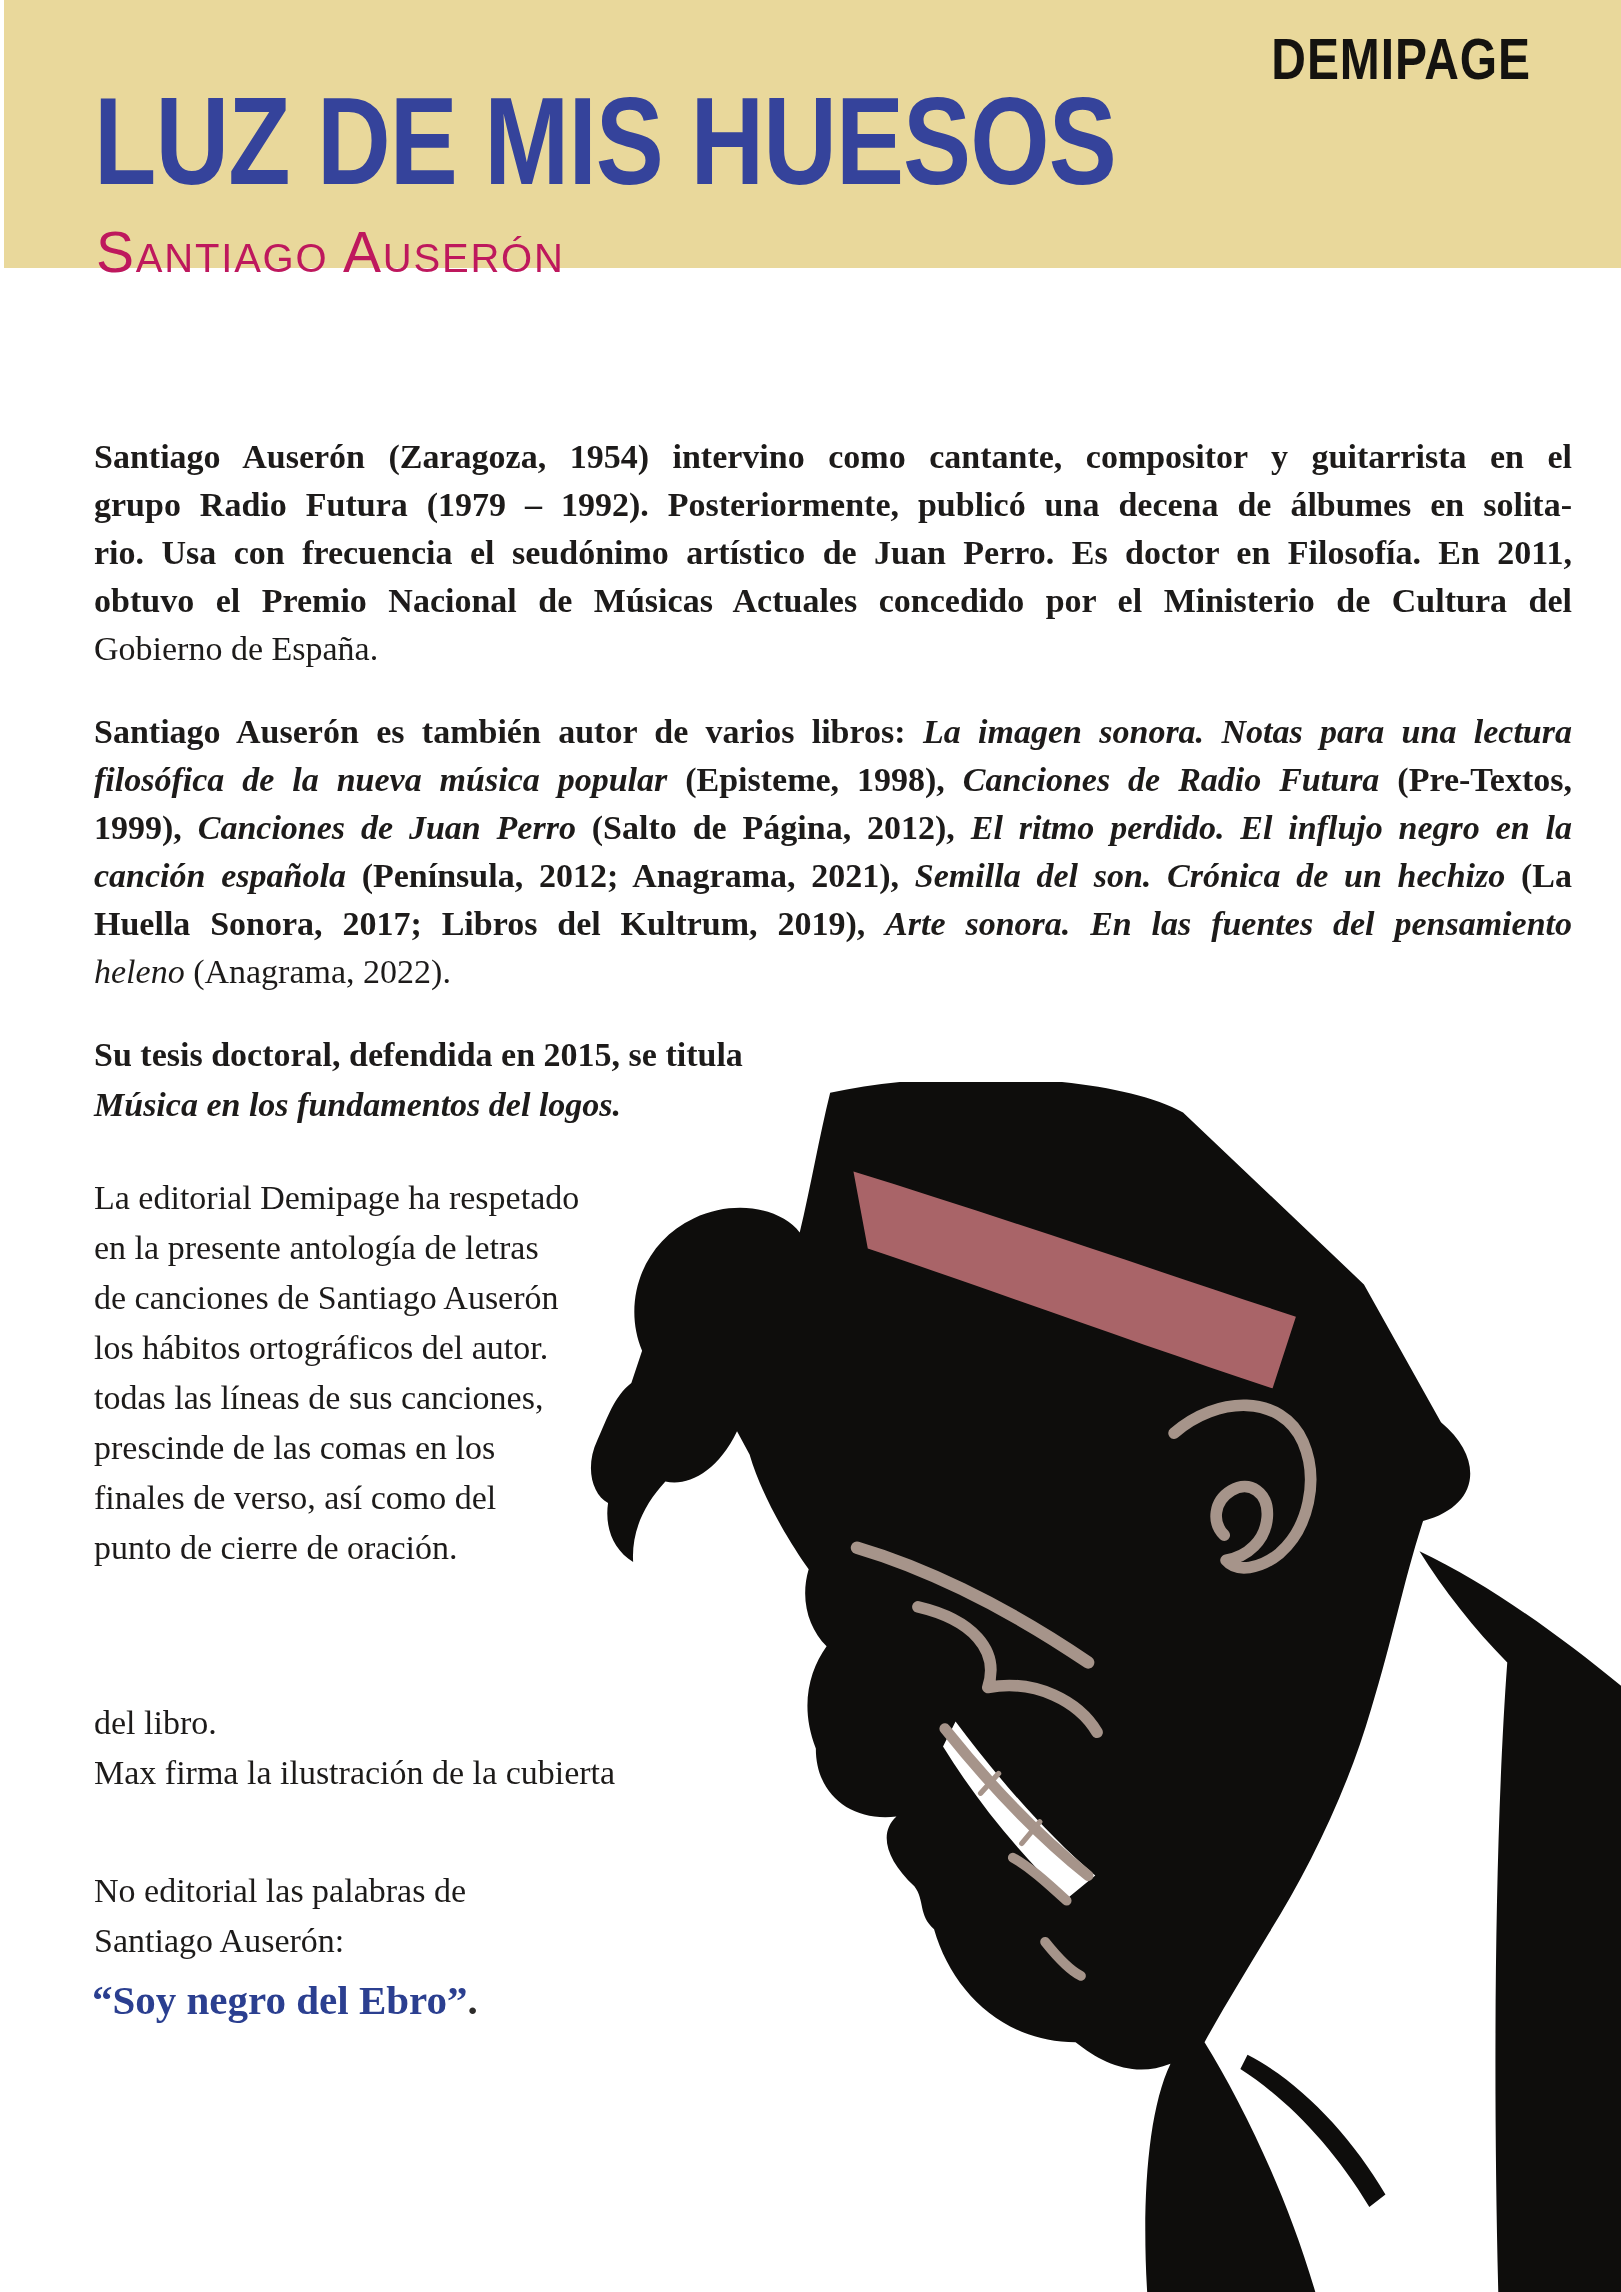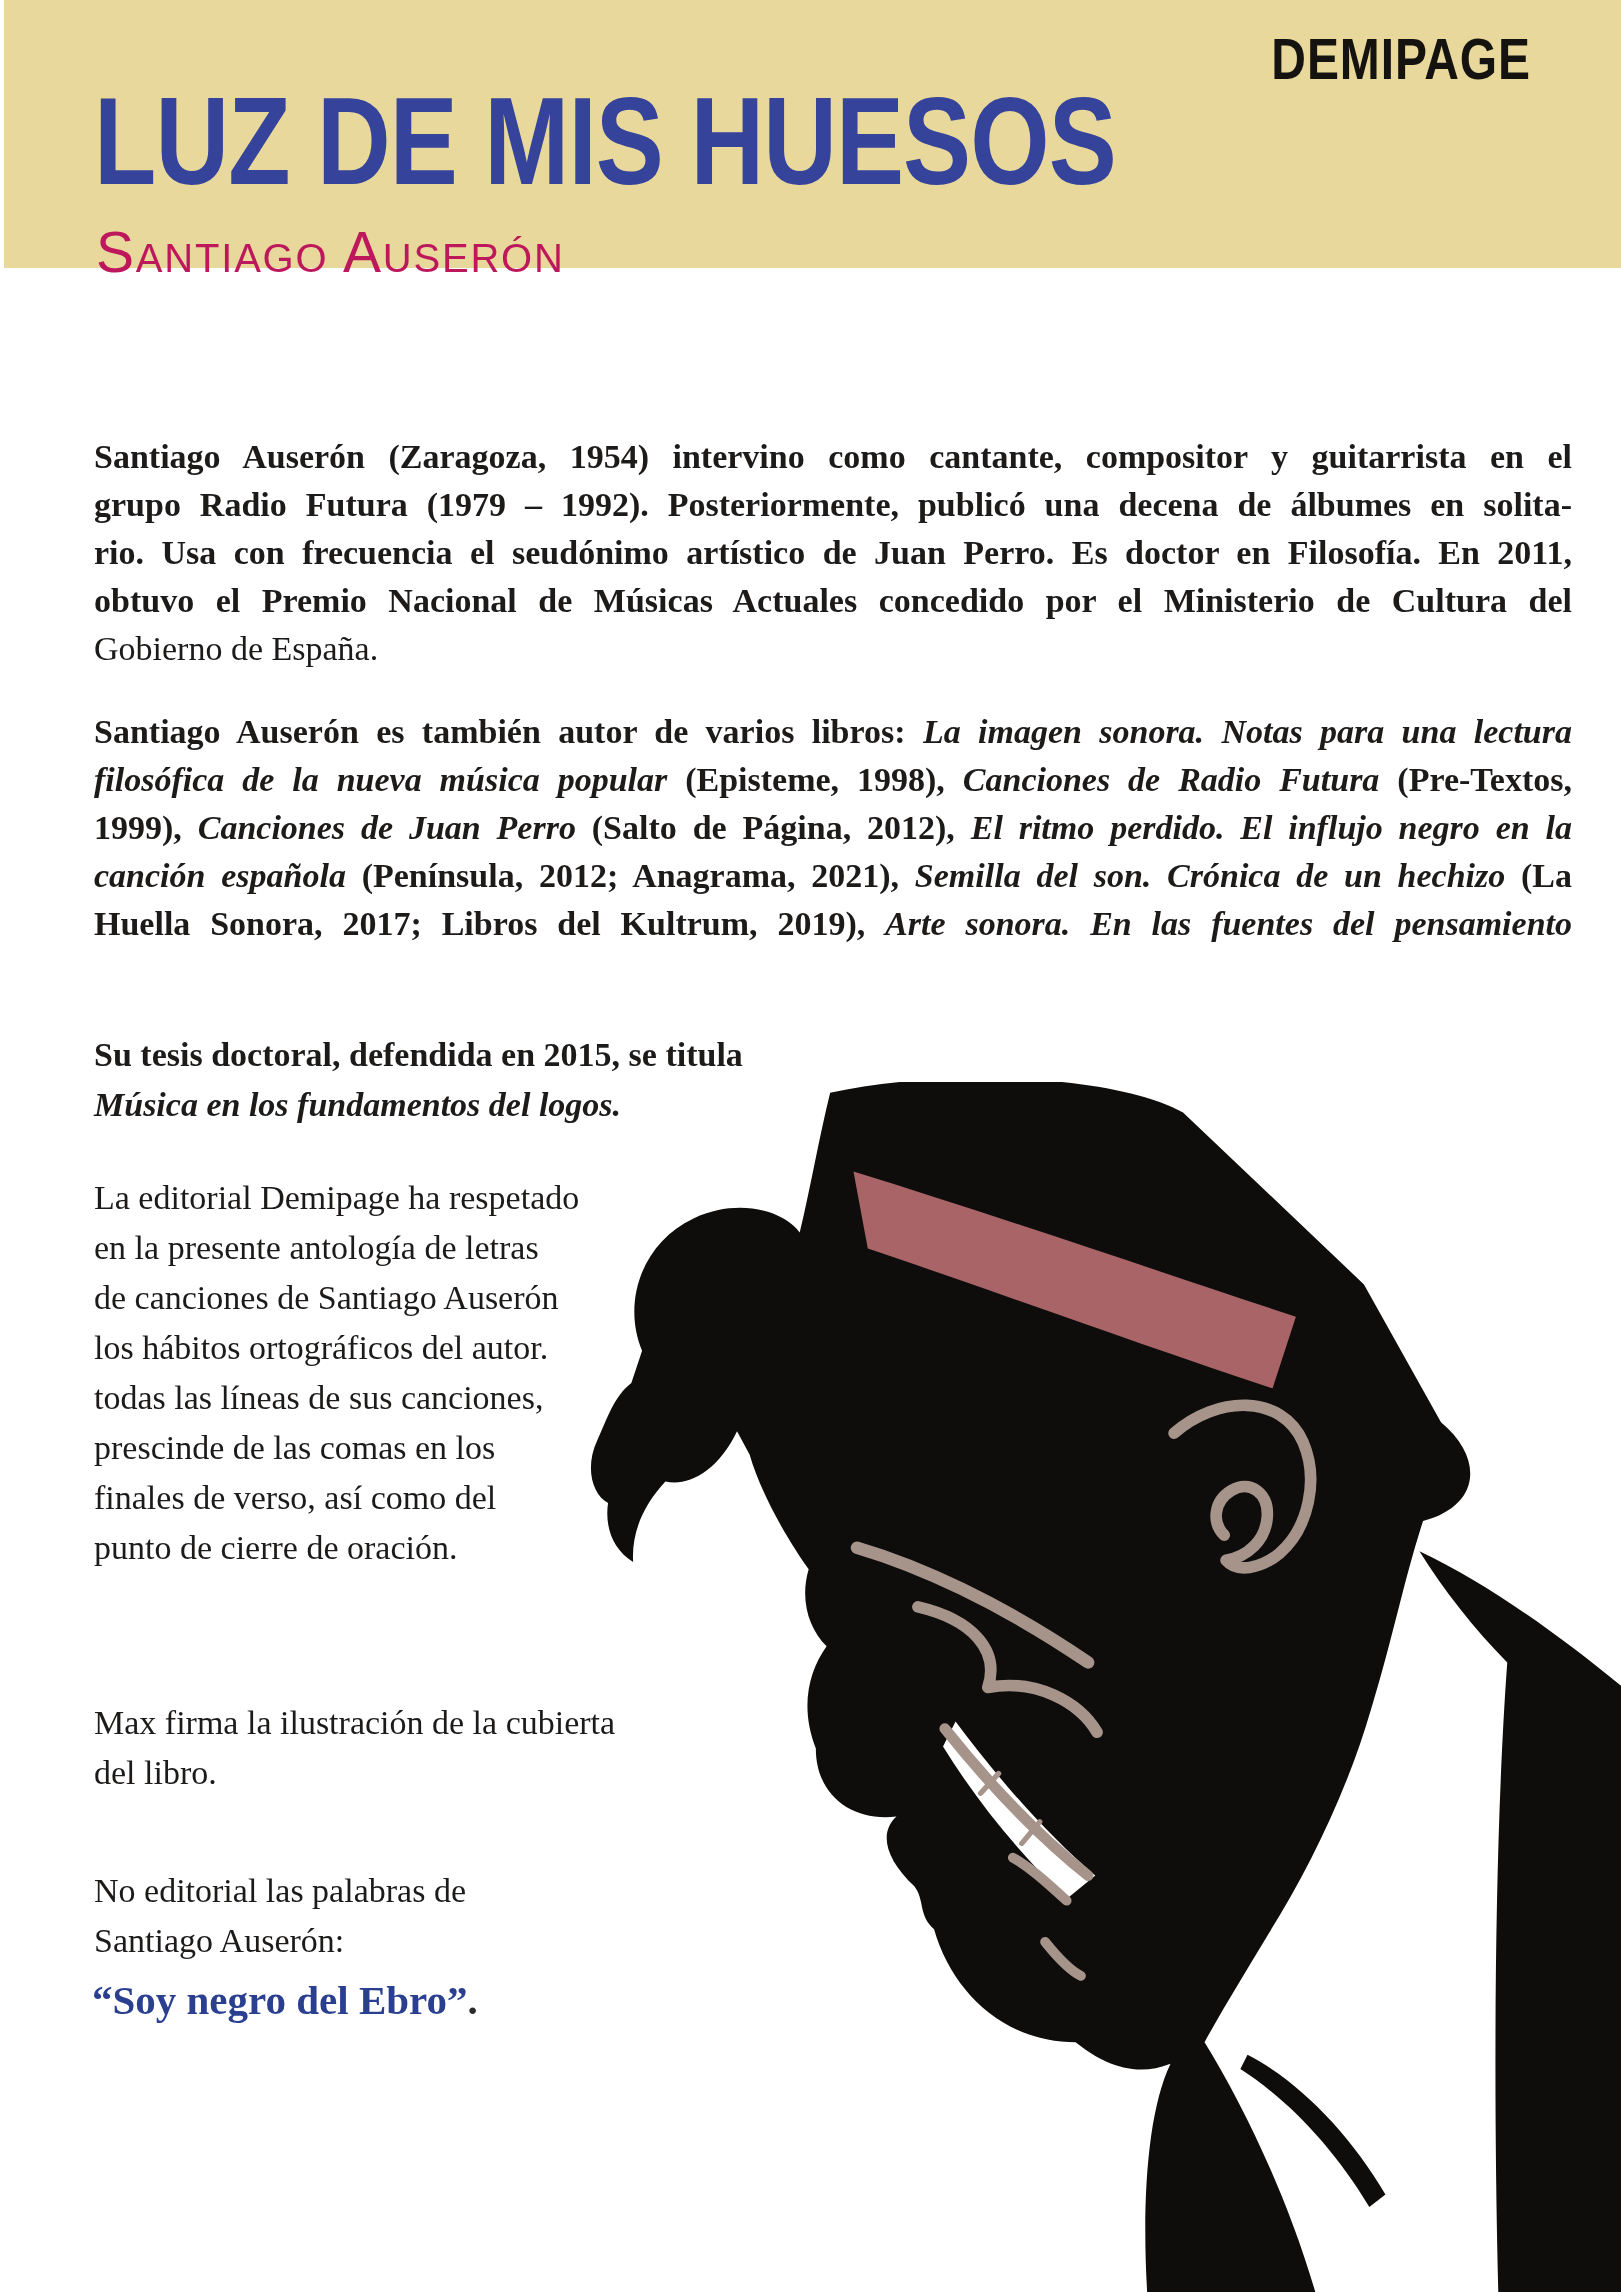--- a/index.html
+++ b/index.html
@@ -93,38 +93,39 @@
     <div class="tline just"><span>rio. Usa con frecuencia el seudónimo artístico de Juan Perro. Es doctor en Filosofía. En 2011,</span></div>
     <div class="tline just"><span>obtuvo el Premio Nacional de Músicas Actuales concedido por el Ministerio de Cultura del</span></div>
     <div class="tline"><span>Gobierno de España.</span></div>
   </div>
 <div id="p2" class="para wide">
     <div class="tline just"><span>Santiago Auserón es también autor de varios libros: </span><span class="it">La imagen sonora. Notas para una lectura</span></div>
     <div class="tline just"><span class="it">filosófica de la nueva música popular</span><span> (Episteme, 1998), </span><span class="it">Canciones de Radio Futura</span><span> (Pre-Textos,</span></div>
     <div class="tline just"><span>1999), </span><span class="it">Canciones de Juan Perro</span><span> (Salto de Página, 2012), </span><span class="it">El ritmo perdido. El influjo negro en la</span></div>
     <div class="tline just"><span class="it">canción española</span><span> (Península, 2012; Anagrama, 2021), </span><span class="it">Semilla del son. Crónica de un hechizo</span><span> (La</span></div>
     <div class="tline just"><span>Huella Sonora, 2017; Libros del Kultrum, 2019), </span><span class="it">Arte sonora. En las fuentes del pensamiento</span></div>
+    <div class="tline"><span class="it">heleno</span><span> (Anagrama, 2022).</span></div>
   </div>
 <div id="p3" class="para narrow">
     <div class="tline"><span>Su tesis doctoral, defendida en 2015, se titula</span></div>
     <div class="tline"><span class="it">Música en los fundamentos del logos.</span></div>
   </div>
 <div id="p4" class="para narrow">
     <div class="tline"><span>La editorial Demipage ha respetado</span></div>
     <div class="tline"><span>en la presente antología de letras</span></div>
     <div class="tline"><span>de canciones de Santiago Auserón</span></div>
     <div class="tline"><span>los hábitos ortográficos del autor.</span></div>
     <div class="tline"><span>todas las líneas de sus canciones,</span></div>
     <div class="tline"><span>prescinde de las comas en los</span></div>
     <div class="tline"><span>finales de verso, así como del</span></div>
     <div class="tline"><span>punto de cierre de oración.</span></div>
   </div>
 <div id="p5" class="para narrow">
+    <div class="tline"><span>del libro.</span></div>
     <div class="tline"><span>Max firma la ilustración de la cubierta</span></div>
-    <div class="tline"><span>del libro.</span></div>
   </div>
 <div id="p6" class="para narrow">
     <div class="tline"><span>No editorial las palabras de</span></div>
     <div class="tline"><span>Santiago Auserón:</span></div>
   </div>
 
 <div class="quote"><span>“Soy negro del Ebro”</span><span class="end-period">.</span></div>
 
 <div class="illustration">
   <svg viewBox="0 0 1255 1352" preserveAspectRatio="none">

